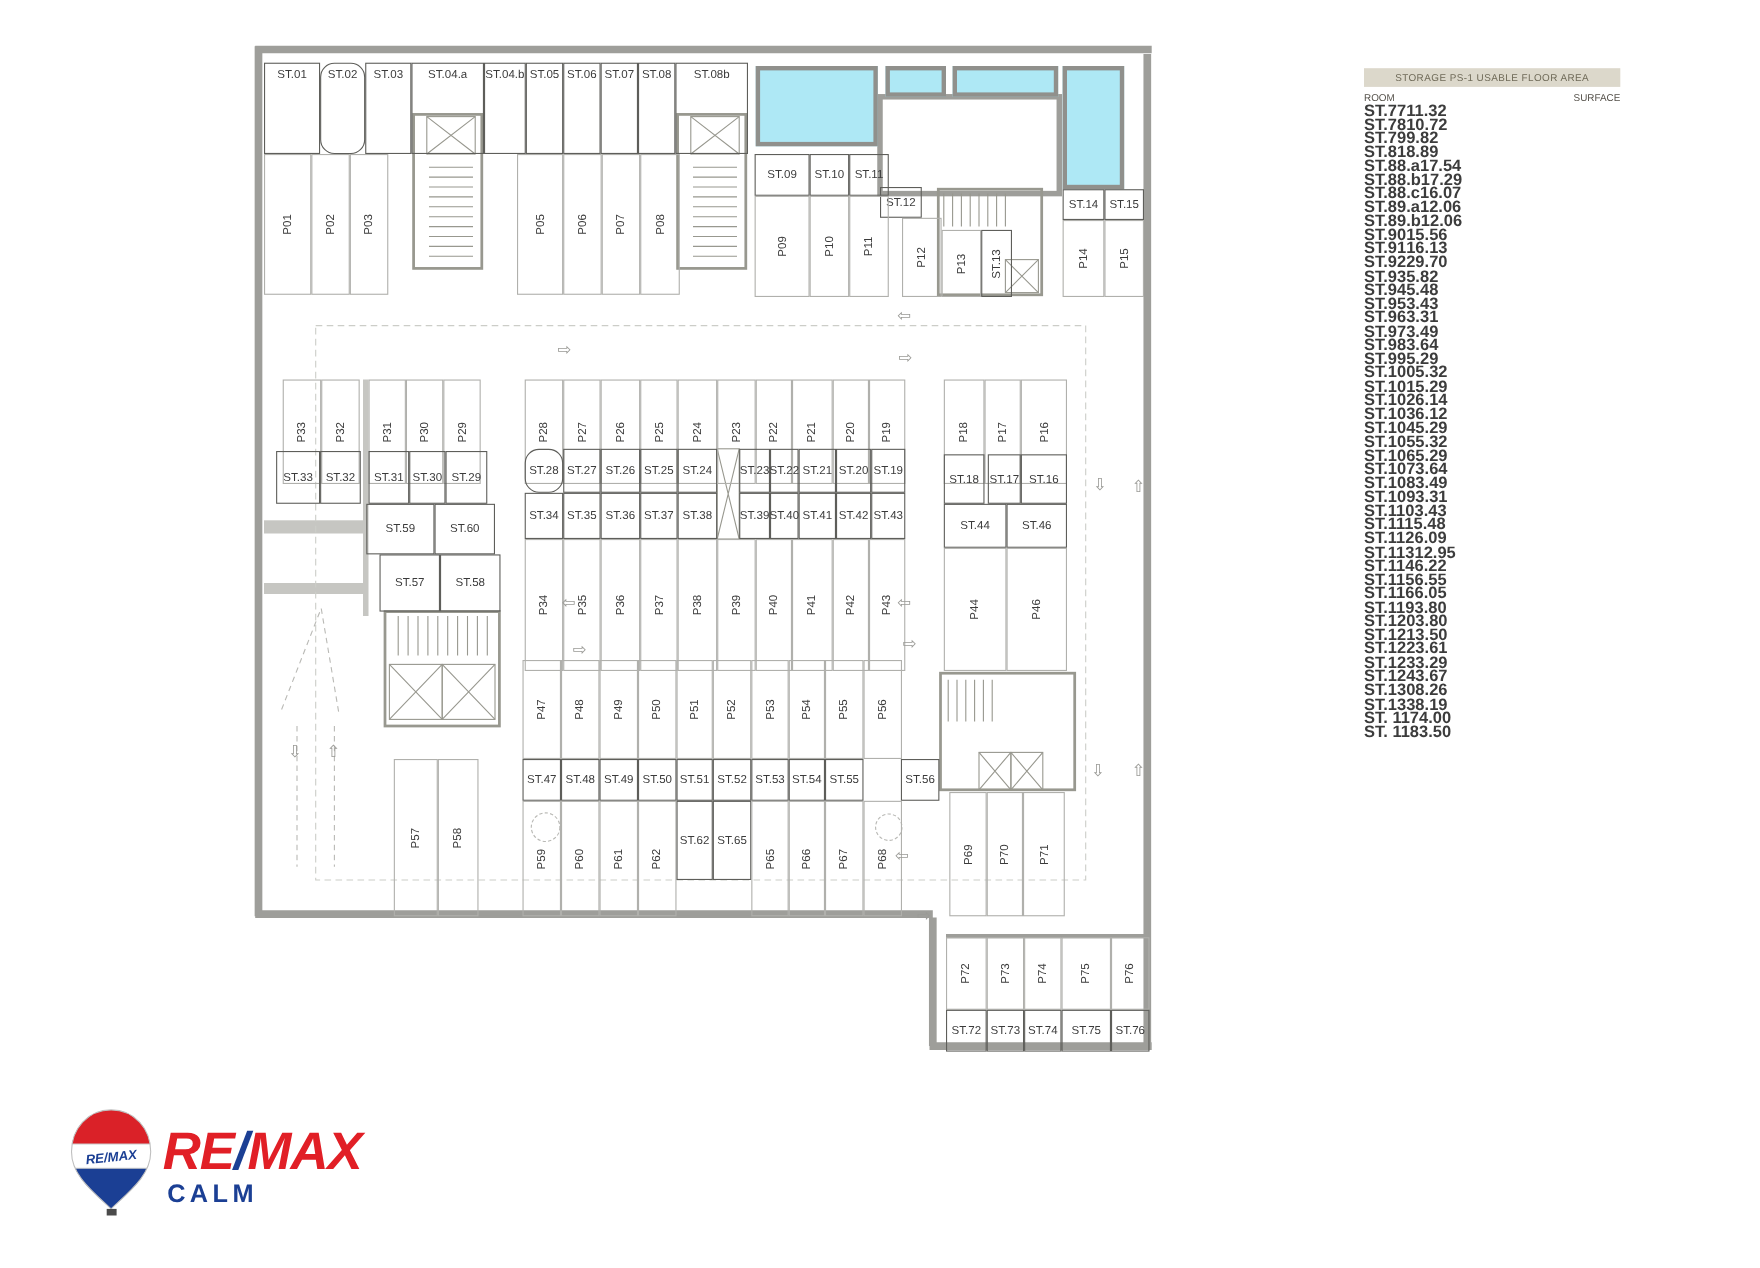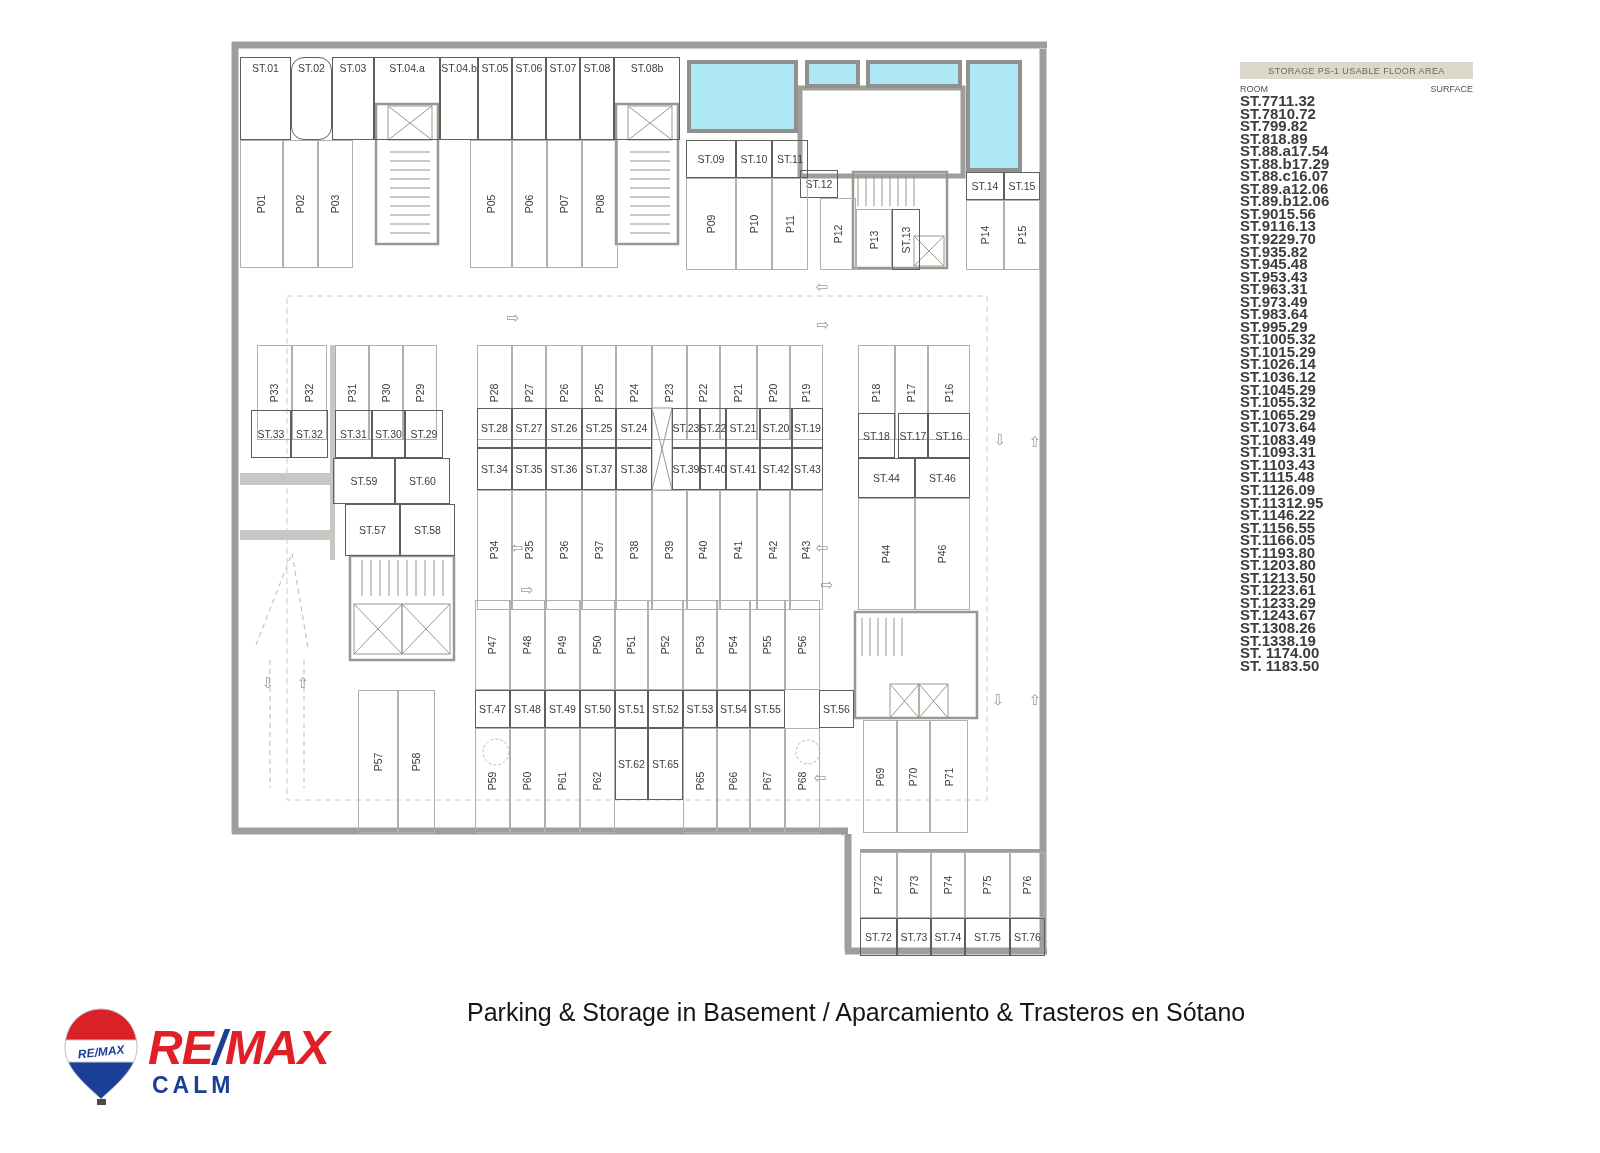--- a/index.html
+++ b/index.html
@@ -239,21 +239,21 @@
       </div>
       <div class="unit parking" style="left: 546px; top: 345px; width: 36px; height: 95px;">
         <span class="lbl v">P26</span>
       </div>
       <div class="unit parking" style="left: 582px; top: 345px; width: 34px; height: 95px;">
         <span class="lbl v">P25</span>
       </div>
       <div class="unit parking" style="left: 616px; top: 345px; width: 36px; height: 95px;">
         <span class="lbl v">P24</span>
       </div>
-      <div class="unit storage" style="left: 477px; top: 408px; width: 35px; height: 40px;">
+      <div class="unit storage" style="left: 477px; top: 408px; width: 35px; height: 40px; border-radius: 13px;">
         <span class="lbl">ST.28</span>
       </div>
       <div class="unit storage" style="left: 512px; top: 408px; width: 34px; height: 40px;">
         <span class="lbl">ST.27</span>
       </div>
       <div class="unit storage" style="left: 546px; top: 408px; width: 36px; height: 40px;">
         <span class="lbl">ST.26</span>
       </div>
       <div class="unit storage" style="left: 582px; top: 408px; width: 34px; height: 40px;">
         <span class="lbl">ST.25</span>
@@ -740,15 +740,14 @@
       <path d="M10,34 H82 M10,56 H82" stroke="#c9c9c9" stroke-width="1" fill="none"></path>
     </g>
     <path d="M46,3 C67,3 82,20 82,41 C82,62 64,76 46,93 C28,76 10,62 10,41 C10,20 25,3 46,3 Z" fill="none" stroke="#bfbfbf" stroke-width="1"></path>
     <text x="46" y="50" text-anchor="middle" font-size="12" font-weight="bold" font-style="italic" fill="#1b3f94" font-family="Liberation Sans, sans-serif" transform="rotate(-6 46 45)">RE/MAX</text>
     <rect x="42" y="93" width="9" height="6" fill="#4a4a4a"></rect>
   </svg>
 
   <div class="wordmark"><span class="red">RE</span><span class="blue">/</span><span class="red">MAX</span></div>
   <div class="calm">CALM</div>
 
-  <div class="title">Parking &amp; Storage in Basement / Aparcamiento &amp; Trasteros en Sótano</div>
 
 </div>
 
 </body></html>

